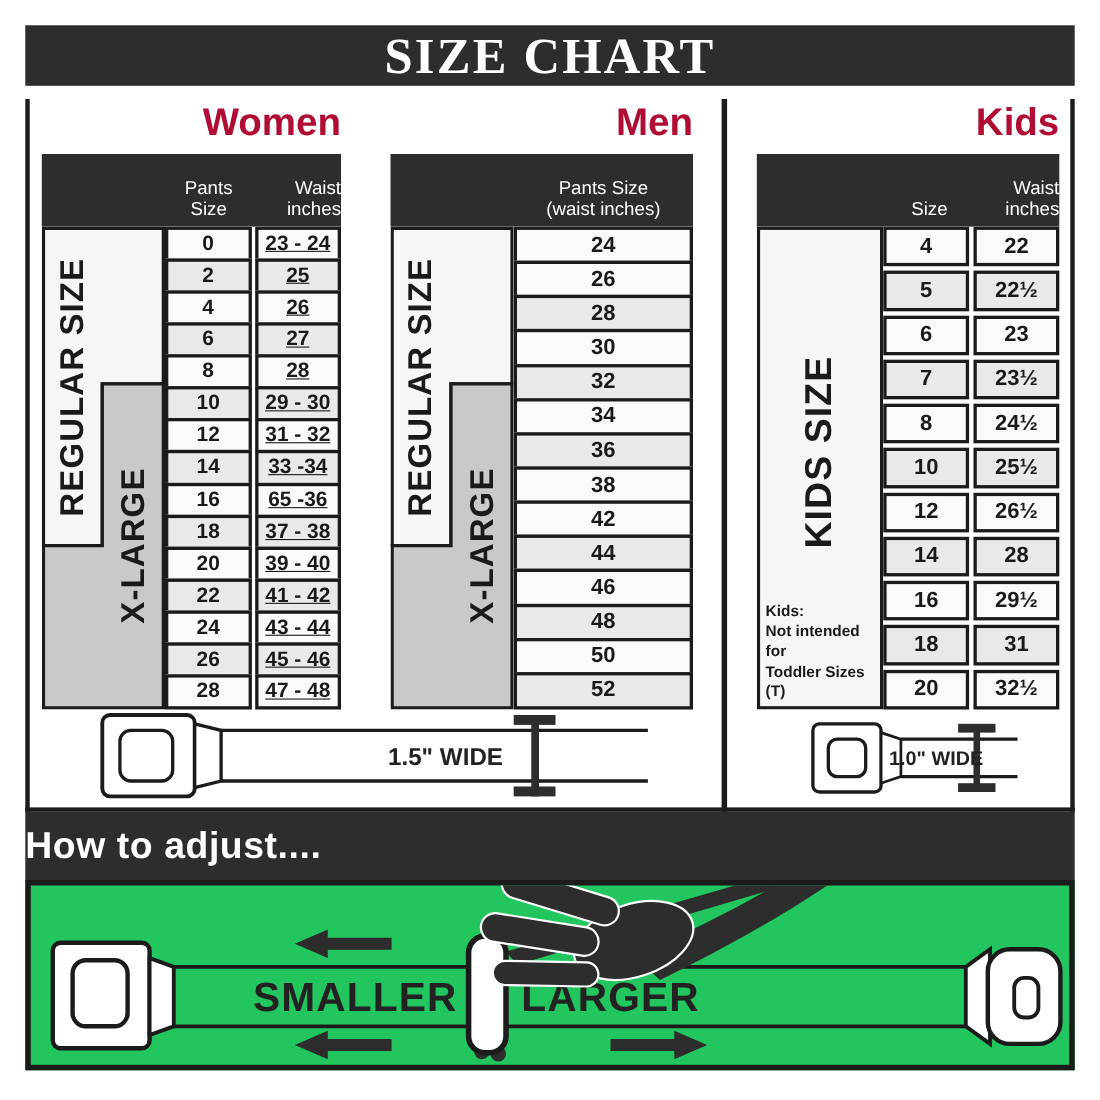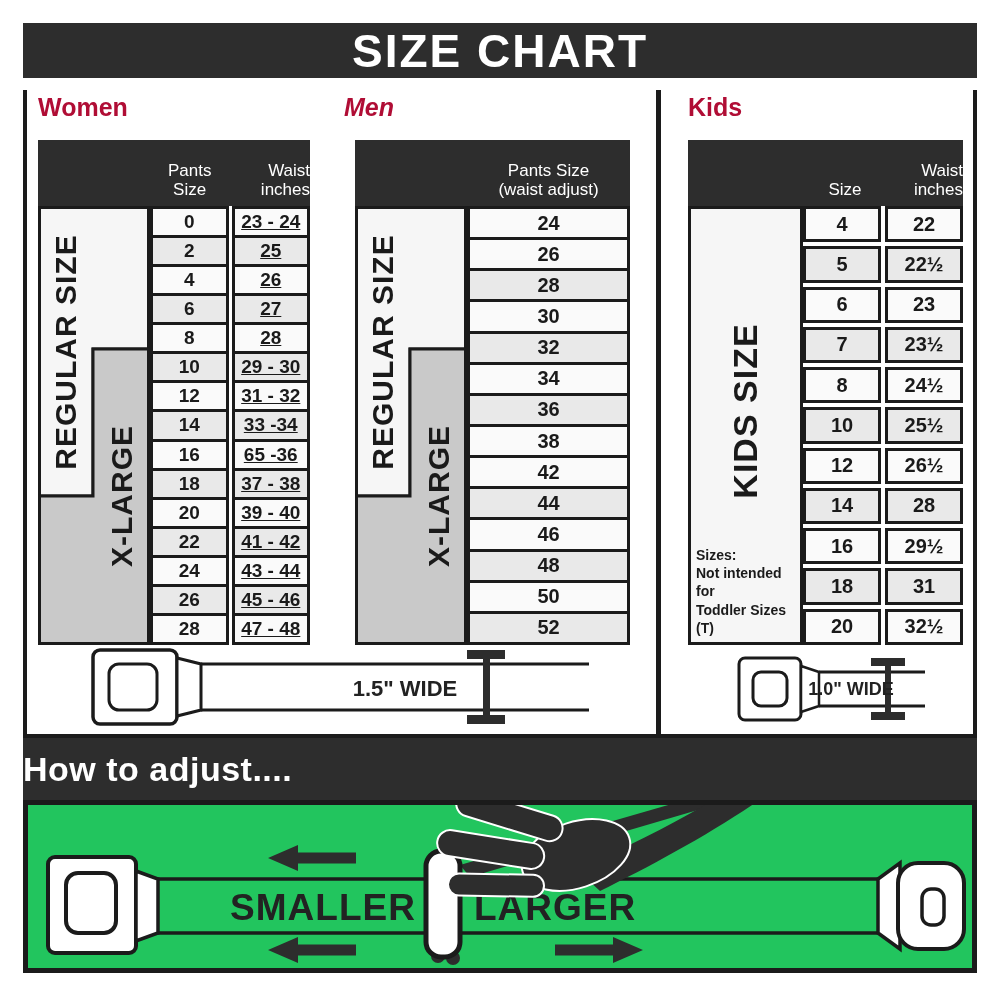--- a/index.html
+++ b/index.html
@@ -8,32 +8,32 @@
     --band-gray:#c9c9c9;
     --line:#1b1b1b;
   }
   html,body{margin:0;padding:0;background:#fff;}
   .page{position:relative;width:1000px;height:1000px;background:#fff;
         font-family:"Liberation Sans",sans-serif;color:#1a1a1a;overflow:hidden;}
   .abs{position:absolute;}
 
   
   .title-bar{left:23px;top:23px;width:954px;height:55px;background:var(--dark);
-             display:flex;align-items:center;justify-content:center;}
+             display:flex;align-items:center;justify-content:center;font-family:Liberation Serif, serif;}
   .title-bar span{color:#fff;font-weight:bold;font-size:46px;letter-spacing:2px;}
 
   
   .main-panel{left:23px;top:90px;width:954px;height:648px;box-sizing:border-box;
               border:4px solid var(--line);border-top:none;background:#fff;}
   .divider{left:656px;top:90px;width:5px;height:648px;background:var(--line);}
 
-  .sec-title{top:94px;font-size:25px;font-weight:bold;color:var(--accent-red);
-             text-align:left;line-height:1.05;}
+  .sec-title{top:94px;font-size:35px;font-weight:bold;color:var(--accent-red);
+             text-align:right;line-height:1.05;}
   .women-title{left:38px;width:272px;}
-  .men-title{left:344px;width:275px;font-style:italic;}
+  .men-title{left:355px;width:275px;}
   .kids-title{left:688px;width:275px;}
 
   
   .size-table{top:140px;height:505px;}
   .women-table{left:38px;width:272px;}
   .men-table{left:355px;width:275px;}
   .kids-table{left:688px;width:275px;}
 
   .thead{position:absolute;top:0;left:0;right:0;height:66px;background:var(--dark);
          color:#fff;display:flex;align-items:flex-end;box-sizing:border-box;
@@ -182,21 +182,21 @@
           </div>
         </div>
     </div>
   </div>
 
   <div class="abs size-table men-table">
     <div class="thead">
       <div class="h-spacer"></div>
       <div class="h-col">
         <span>Pants Size</span>
-        <span>(waist adjust)</span>
+        <span>(waist inches)</span>
       </div>
     </div>
     <div class="tbody collapse">
       <svg class="band-svg" width="112" height="439" viewBox="0 0 112 439">
         <polygon points="1.5,1.5 110.5,1.5 110.5,143 55,143 55,290 1.5,290" fill="#f6f6f6" stroke="#1b1b1b" stroke-width="3"></polygon>
         <polygon points="55,143 110.5,143 110.5,437.5 1.5,437.5 1.5,290 55,290" fill="#c9c9c9" stroke="#1b1b1b" stroke-width="3"></polygon>
       </svg>
       <div class="vlabel regular">REGULAR SIZE</div>
       <div class="vlabel xlarge">X-LARGE</div>
       <div class="rows" id="men-rows">
@@ -254,21 +254,21 @@
         <span>Waist</span>
         <span>inches</span>
       </div>
     </div>
     <div class="tbody gapped">
       <svg class="band-svg" width="115" height="439" viewBox="0 0 115 439">
         <rect x="1.5" y="1.5" width="112" height="436" fill="#f6f6f6" stroke="#1b1b1b" stroke-width="3"></rect>
       </svg>
       <div class="vlabel kidsz">KIDS SIZE</div>
       <div class="note">
-        <span>Sizes:</span><br>
+        <span>Kids:</span><br>
         <span>Not intended for</span><br>
         <span>Toddler Sizes (T)</span>
       </div>
       <div class="rows" id="kids-rows">
           <div class="trow">
             <div class="cell">4</div>
             <div class="cell">22</div>
           </div>
           <div class="trow alt">
             <div class="cell">5</div>

